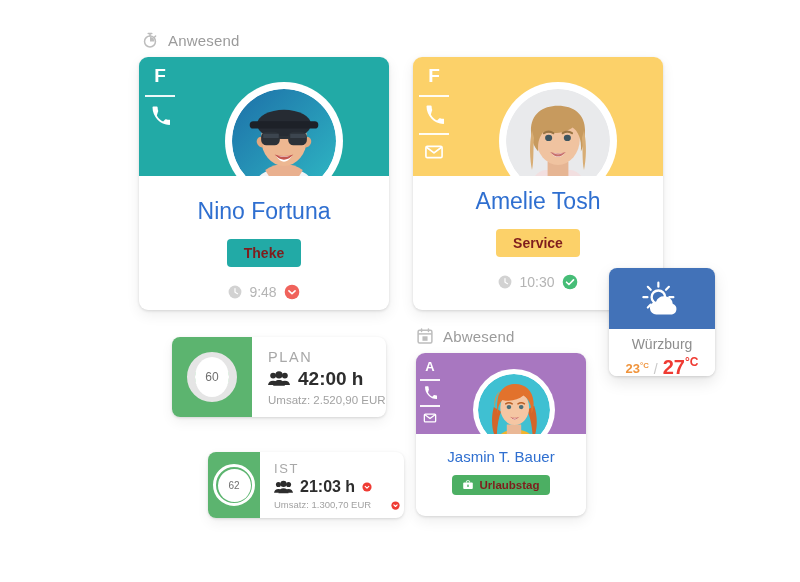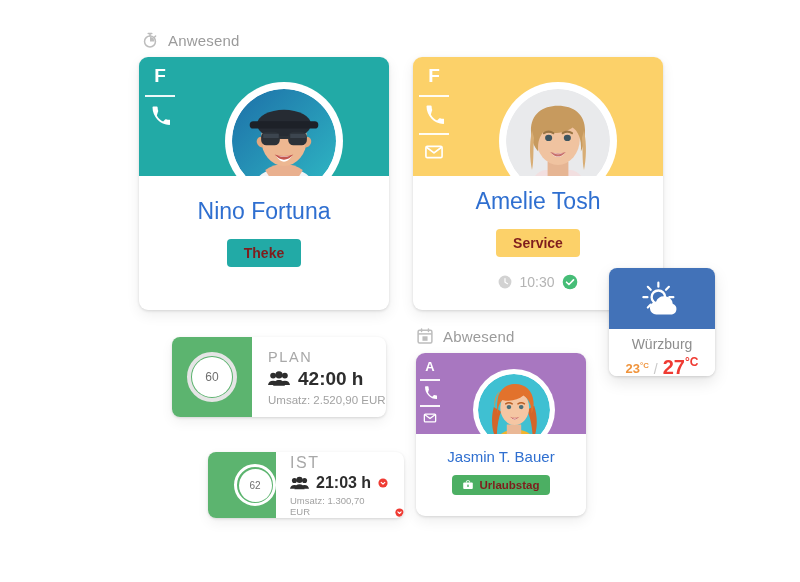--- a/index.html
+++ b/index.html
@@ -178,20 +178,35 @@
             </g>
           </svg>
         </div>
       </div>
     </div>
     <div class="emp-body" style="padding-top:22px;">
       <div class="emp-name" style="font-size:23px;">Nino Fortuna</div>
       <div style="margin-top:14px;">
         <span class="emp-badge" style="background:#22aaa6; font-size:14px; padding:6px 17px;">Theke</span>
       </div>
+      <div class="emp-status" style="margin-top:17px; gap:7px; font-size:14px;">
+        <span class="pill-ico">
+          <svg width="14" height="14" viewBox="0 0 24 24">
+              <circle cx="12" cy="12" r="11" fill="#d2d2d2"></circle>
+              <path d="M12 6v6.4l4.3 2.5" stroke="#fff" stroke-width="2.1" fill="none" stroke-linecap="round"></path>
+            </svg>
+        </span>
+        <span>9:48</span>
+        <span class="pill-ico">
+          <svg width="16" height="16" viewBox="0 0 24 24">
+              <circle cx="12" cy="12" r="11" fill="#f0635c"></circle>
+              <path d="M7.4 10.2l4.6 4.4 4.6-4.4" stroke="#fff" stroke-width="2.4" fill="none" stroke-linecap="round" stroke-linejoin="round"></path>
+            </svg>
+        </span>
+      </div>
     </div>
   </div>
 
   <div class="emp-card" style="left:413px; top:57px; width:250px; height:253px;">
     <div class="emp-head" style="height:119px; background:#fcd169;">
       <div class="emp-rail" style="width:42px;">
         <div class="rail-cell" style="height:38px;">
           <span class="rail-letter" style="font-size:19px;">F</span>
         </div>
         <div class="rail-cell" style="height:38px;">
@@ -328,21 +343,21 @@
               </svg>
           </span>
           <span>Urlaubstag</span>
         </span>
       </div>
     </div>
   </div>
 
   <div class="stat-card" style="left:172px; top:337px; width:214px; height:80px;">
     <div class="stat-left" style="width:80px;">
-      <div class="ring" style="width:50px; height:50px; border:4px solid #e5e5e5;">
+      <div class="ring" style="width:50px; height:50px; border:8px solid #e5e5e5;">
         <div class="ring-inner" style="width:40px; height:40px; font-size:12px;">60</div>
       </div>
     </div>
     <div class="stat-right" style="padding-left:16px;">
       <div class="stat-label" style="font-size:14.5px; margin-bottom:3px;">PLAN</div>
       <div class="stat-main" style="font-size:19px; gap:8px;">
         <svg class="people" width="22" height="17" viewBox="0 0 30 20">
           <circle cx="7" cy="6" r="4"></circle>
             <circle cx="23" cy="6" r="4"></circle>
             <circle cx="15" cy="5" r="5"></circle>
@@ -352,27 +367,27 @@
         </svg>
         <span>42:00 h</span>
       </div>
       <div class="stat-sub" style="font-size:11.5px; margin-top:4px; gap:5px;">
         <span>Umsatz: 2.520,90 EUR</span>
       </div>
     </div>
   </div>
 
   <div class="stat-card" style="left:208px; top:452px; width:196px; height:66px;">
-    <div class="stat-left" style="width:68px;justify-content:flex-end;">
+    <div class="stat-left" style="width:52px;">
       <div class="ring" style="width:42px; height:42px; border:3.5px solid #ffffff;">
         <div class="ring-inner" style="width:33px; height:33px; font-size:10px;">62</div>
       </div>
     </div>
     <div class="stat-right" style="padding-left:14px;">
-      <div class="stat-label" style="font-size:16px; margin-bottom:2px;">IST</div>
+      <div class="stat-label" style="font-size:13px; margin-bottom:2px;">IST</div>
       <div class="stat-main" style="font-size:16px; gap:7px;">
         <svg class="people" width="19" height="14" viewBox="0 0 30 20">
           <circle cx="7" cy="6" r="4"></circle>
             <circle cx="23" cy="6" r="4"></circle>
             <circle cx="15" cy="5" r="5"></circle>
           <path d="M0 19c.5-4 3-6 7-6s6.5 2 7 6z"></path>
             <path d="M16 19c.5-4 3-6 7-6s6.5 2 7 6z"></path>
           <path d="M7 20c.7-5.5 3.8-8 8-8s7.3 2.5 8 8z"></path>
         </svg>
         <span>21:03 h</span>

